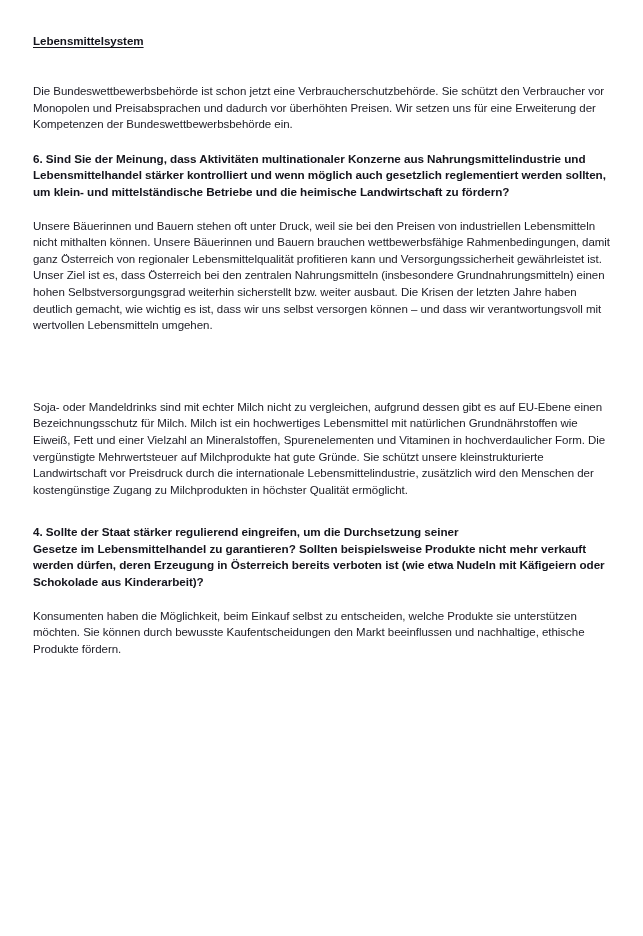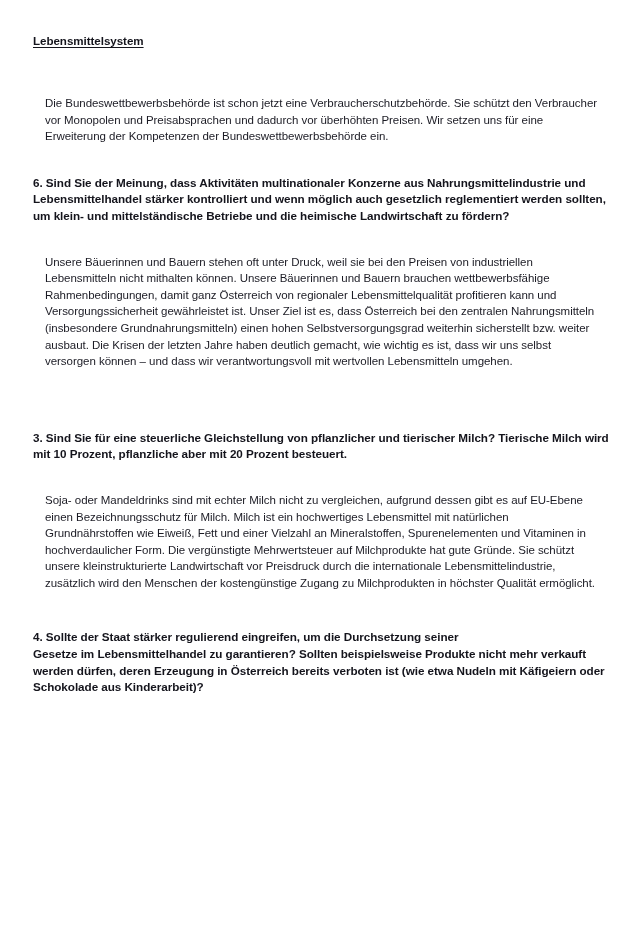--- a/index.html
+++ b/index.html
@@ -54,21 +54,21 @@
     margin: 0;
     letter-spacing: -0.05px;
     white-space: pre-line;
   }
 
   .answer {
     font-size: 11.5px;
     font-weight: normal;
     line-height: 16.6px;
     color: #1b1b24;
-    margin: 12px;
+    margin: 0;
     letter-spacing: -0.04px;
   }
 
   
   .gap-q-to-a { height: 17px; }
   .gap-a-to-q { height: 18px; }
   .gap-a-to-q-wide { height: 48px; }
   .gap-a-to-q-mid { height: 26px; }
 
   .footer {
@@ -96,26 +96,26 @@
     <p class="answer">Die Bundeswettbewerbsbehörde ist schon jetzt eine Verbraucherschutzbehörde. Sie schützt den Verbraucher vor Monopolen und Preisabsprachen und dadurch vor überhöhten Preisen. Wir setzen uns für eine Erweiterung der Kompetenzen der Bundeswettbewerbsbehörde ein.</p>
 
     <div class="gap-a-to-q"></div>
 
     <p class="question">6. Sind Sie der Meinung, dass Aktivitäten multinationaler Konzerne aus Nahrungsmittelindustrie und Lebensmittelhandel stärker kontrolliert und wenn möglich auch gesetzlich reglementiert werden sollten, um klein- und mittelständische Betriebe und die heimische Landwirtschaft zu fördern?</p>
     <div class="gap-q-to-a"></div>
     <p class="answer">Unsere Bäuerinnen und Bauern stehen oft unter Druck, weil sie bei den Preisen von industriellen Lebensmitteln nicht mithalten können. Unsere Bäuerinnen und Bauern brauchen wettbewerbsfähige Rahmenbedingungen, damit ganz Österreich von regionaler Lebensmittelqualität profitieren kann und Versorgungssicherheit gewährleistet ist. Unser Ziel ist es, dass Österreich bei den zentralen Nahrungsmitteln (insbesondere Grundnahrungsmitteln) einen hohen Selbstversorgungsgrad weiterhin sicherstellt bzw. weiter ausbaut. Die Krisen der letzten Jahre haben deutlich gemacht, wie wichtig es ist, dass wir uns selbst versorgen können – und dass wir verantwortungsvoll mit wertvollen Lebensmitteln umgehen.</p>
 
     <div class="gap-a-to-q-wide"></div>
 
-    <p class="question">3. Sind Sie für eine steuerliche Gleichstellung von pflanzlicher und tierischer Milch? Tierische Milch wird mit 10 Prozent, pflanzliche aber mit 20 Prozent besteuert.</p>
     <div class="gap-q-to-a"></div>
     <p class="answer">Soja- oder Mandeldrinks sind mit echter Milch nicht zu vergleichen, aufgrund dessen gibt es auf EU-Ebene einen Bezeichnungsschutz für Milch. Milch ist ein hochwertiges Lebensmittel mit natürlichen Grundnährstoffen wie Eiweiß, Fett und einer Vielzahl an Mineralstoffen, Spurenelementen und Vitaminen in hochverdaulicher Form. Die vergünstigte Mehrwertsteuer auf Milchprodukte hat gute Gründe. Sie schützt unsere kleinstrukturierte Landwirtschaft vor Preisdruck durch die internationale Lebensmittelindustrie, zusätzlich wird den Menschen der kostengünstige Zugang zu Milchprodukten in höchster Qualität ermöglicht.</p>
 
     <div class="gap-a-to-q-mid"></div>
 
     <p class="question">4. Sollte der Staat stärker regulierend eingreifen, um die Durchsetzung seiner
 Gesetze im Lebensmittelhandel zu garantieren? Sollten beispielsweise Produkte nicht mehr verkauft werden dürfen, deren Erzeugung in Österreich bereits verboten ist (wie etwa Nudeln mit Käfigeiern oder Schokolade aus Kinderarbeit)?</p>
     <div class="gap-q-to-a"></div>
+    <p class="answer">Konsumenten haben die Möglichkeit, beim Einkauf selbst zu entscheiden, welche Produkte sie unterstützen möchten. Sie können durch bewusste Kaufentscheidungen den Markt beeinflussen und nachhaltige, ethische Produkte fördern.</p>
 
   </div>
 
 
 </div>
 
 </body></html>

